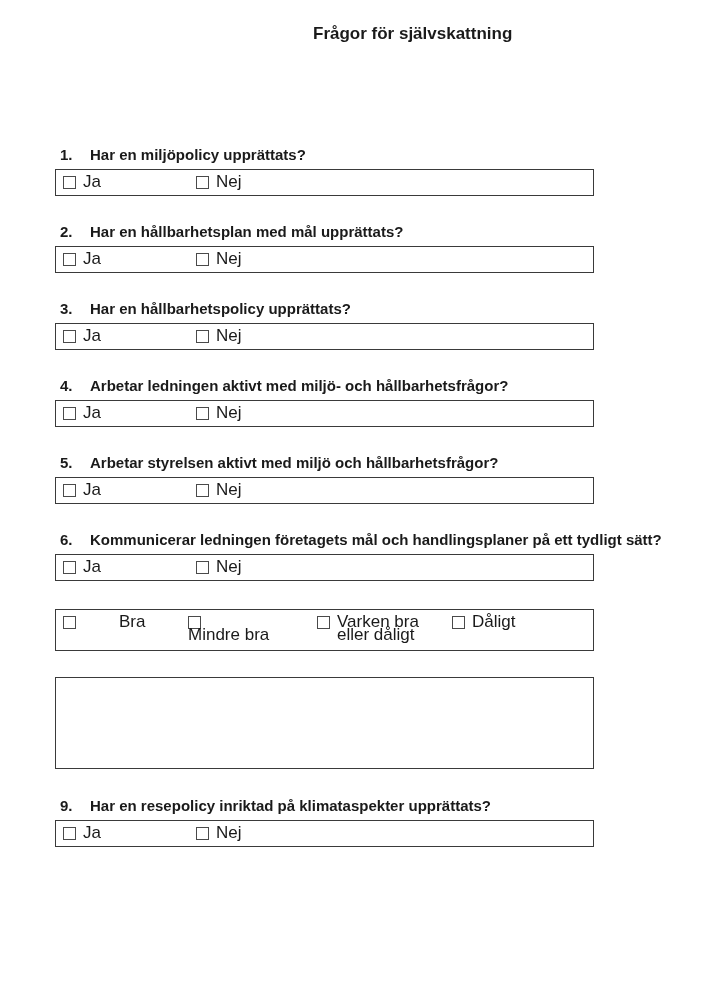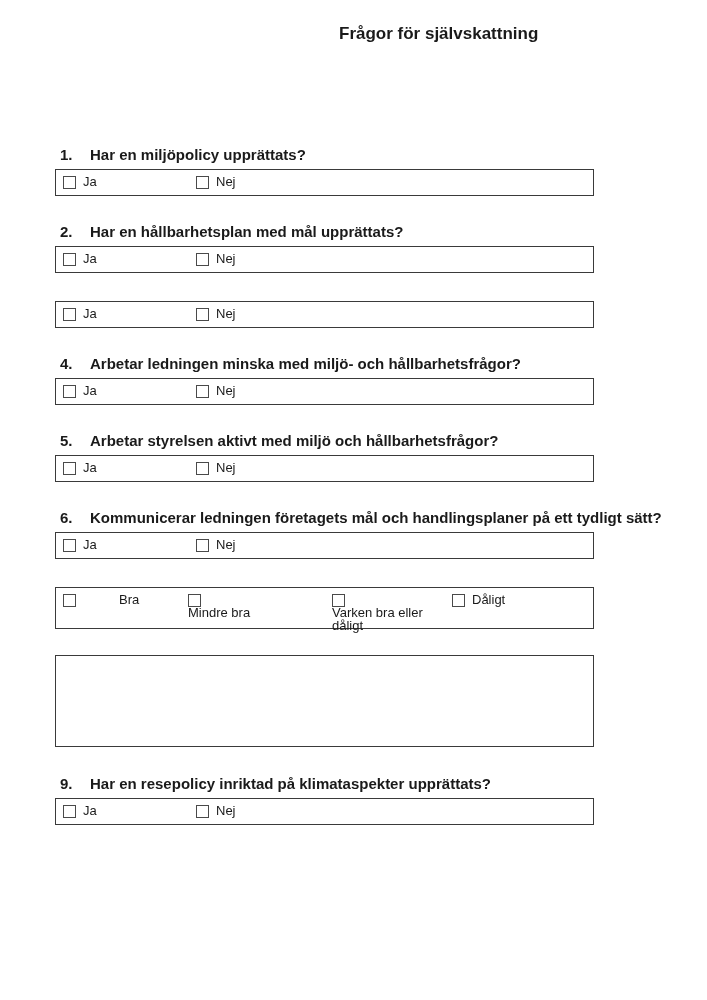--- a/index.html
+++ b/index.html
@@ -6,21 +6,21 @@
   html, body { background: #ffffff; }
   .page {
     width: 707px; height: 1000px;
     position: relative;
     background: #ffffff;
     color: #1a1a1a;
     font-family: "Liberation Sans", sans-serif;
     overflow: hidden;
     margin: 0 auto;
   }
-  .header { position: absolute; left: 339px; top: 24px; }
+  .header { position: absolute; left: 313px; top: 24px; }
   .title   { font-size: 17px; font-weight: 700; line-height: 19px; }
   .subtitle{ font-size: 13.5px; line-height: 16px; }
 
   .form { position: absolute; left: 0; top: 147px; right: 0; }
 
   .question { position: relative; margin-bottom: 28px; }
   .question.tall-q { margin-bottom: 26px; }
   .question.text-q { margin-bottom: 29px; }
 
   .q-label { padding-left: 60px; font-weight: 700; font-size: 15px; line-height: 15px; white-space: nowrap; }
@@ -46,21 +46,21 @@
   .tall .option { align-items: flex-start; padding-top: 6px; }
 
   .checkbox {
     width: 13px; height: 13px;
     border: 1.2px solid #4a4a4a;
     background: #ffffff;
     flex: 0 0 auto;
     margin-right: 7px;
   }
   .option-label {
-    font-size: 13px;
+    font-size: 17px;
     line-height: 12.5px;
     max-width: 104px;
   }
 </style>
 </head>
 <body>
 
 <div class="page">
   <div class="header">
     <div class="title">Frågor för självskattning</div>
@@ -86,33 +86,34 @@
             <span class="checkbox"></span>
             <span class="option-label">Ja</span>
           </div>
           <div class="option" style="left: 140px;">
             <span class="checkbox"></span>
             <span class="option-label">Nej</span>
           </div>
         </div>
       </div>
       <div class="question">
+        <div class="q-label"><span class="q-num">3.</span><span class="q-text">Har en hållbarhetspolicy upprättats?</span></div>
         <div class="answer-box">
           <div class="option" style="left: 7px;">
             <span class="checkbox"></span>
             <span class="option-label">Ja</span>
           </div>
           <div class="option" style="left: 140px;">
             <span class="checkbox"></span>
             <span class="option-label">Nej</span>
           </div>
         </div>
       </div>
       <div class="question">
-        <div class="q-label"><span class="q-num">4.</span><span class="q-text">Arbetar ledningen minska med miljö- och hållbarhetsfrågor?</span></div>
+        <div class="q-label"><span class="q-num">4.</span><span class="q-text">Arbetar ledningen aktivt med miljö- och hållbarhetsfrågor?</span></div>
         <div class="answer-box">
           <div class="option" style="left: 7px;">
             <span class="checkbox"></span>
             <span class="option-label">Ja</span>
           </div>
           <div class="option" style="left: 140px;">
             <span class="checkbox"></span>
             <span class="option-label">Nej</span>
           </div>
         </div>
@@ -146,21 +147,21 @@
       <div class="question tall-q">
         <div class="answer-box tall">
           <div class="option" style="left: 7px; gap: 36px;">
             <span class="checkbox"></span>
             <span class="option-label">Bra</span>
           </div>
           <div class="option" style="left: 132px; flex-direction: column;">
             <span class="checkbox"></span>
             <span class="option-label">Mindre bra</span>
           </div>
-          <div class="option" style="left: 276px; flex-direction: column;">
+          <div class="option" style="left: 261px;">
             <span class="checkbox"></span>
             <span class="option-label">Varken bra eller dåligt</span>
           </div>
           <div class="option" style="left: 396px; text-align: center;">
             <span class="checkbox"></span>
             <span class="option-label">Dåligt</span>
           </div>
         </div>
       </div>
       <div class="question text-q">

